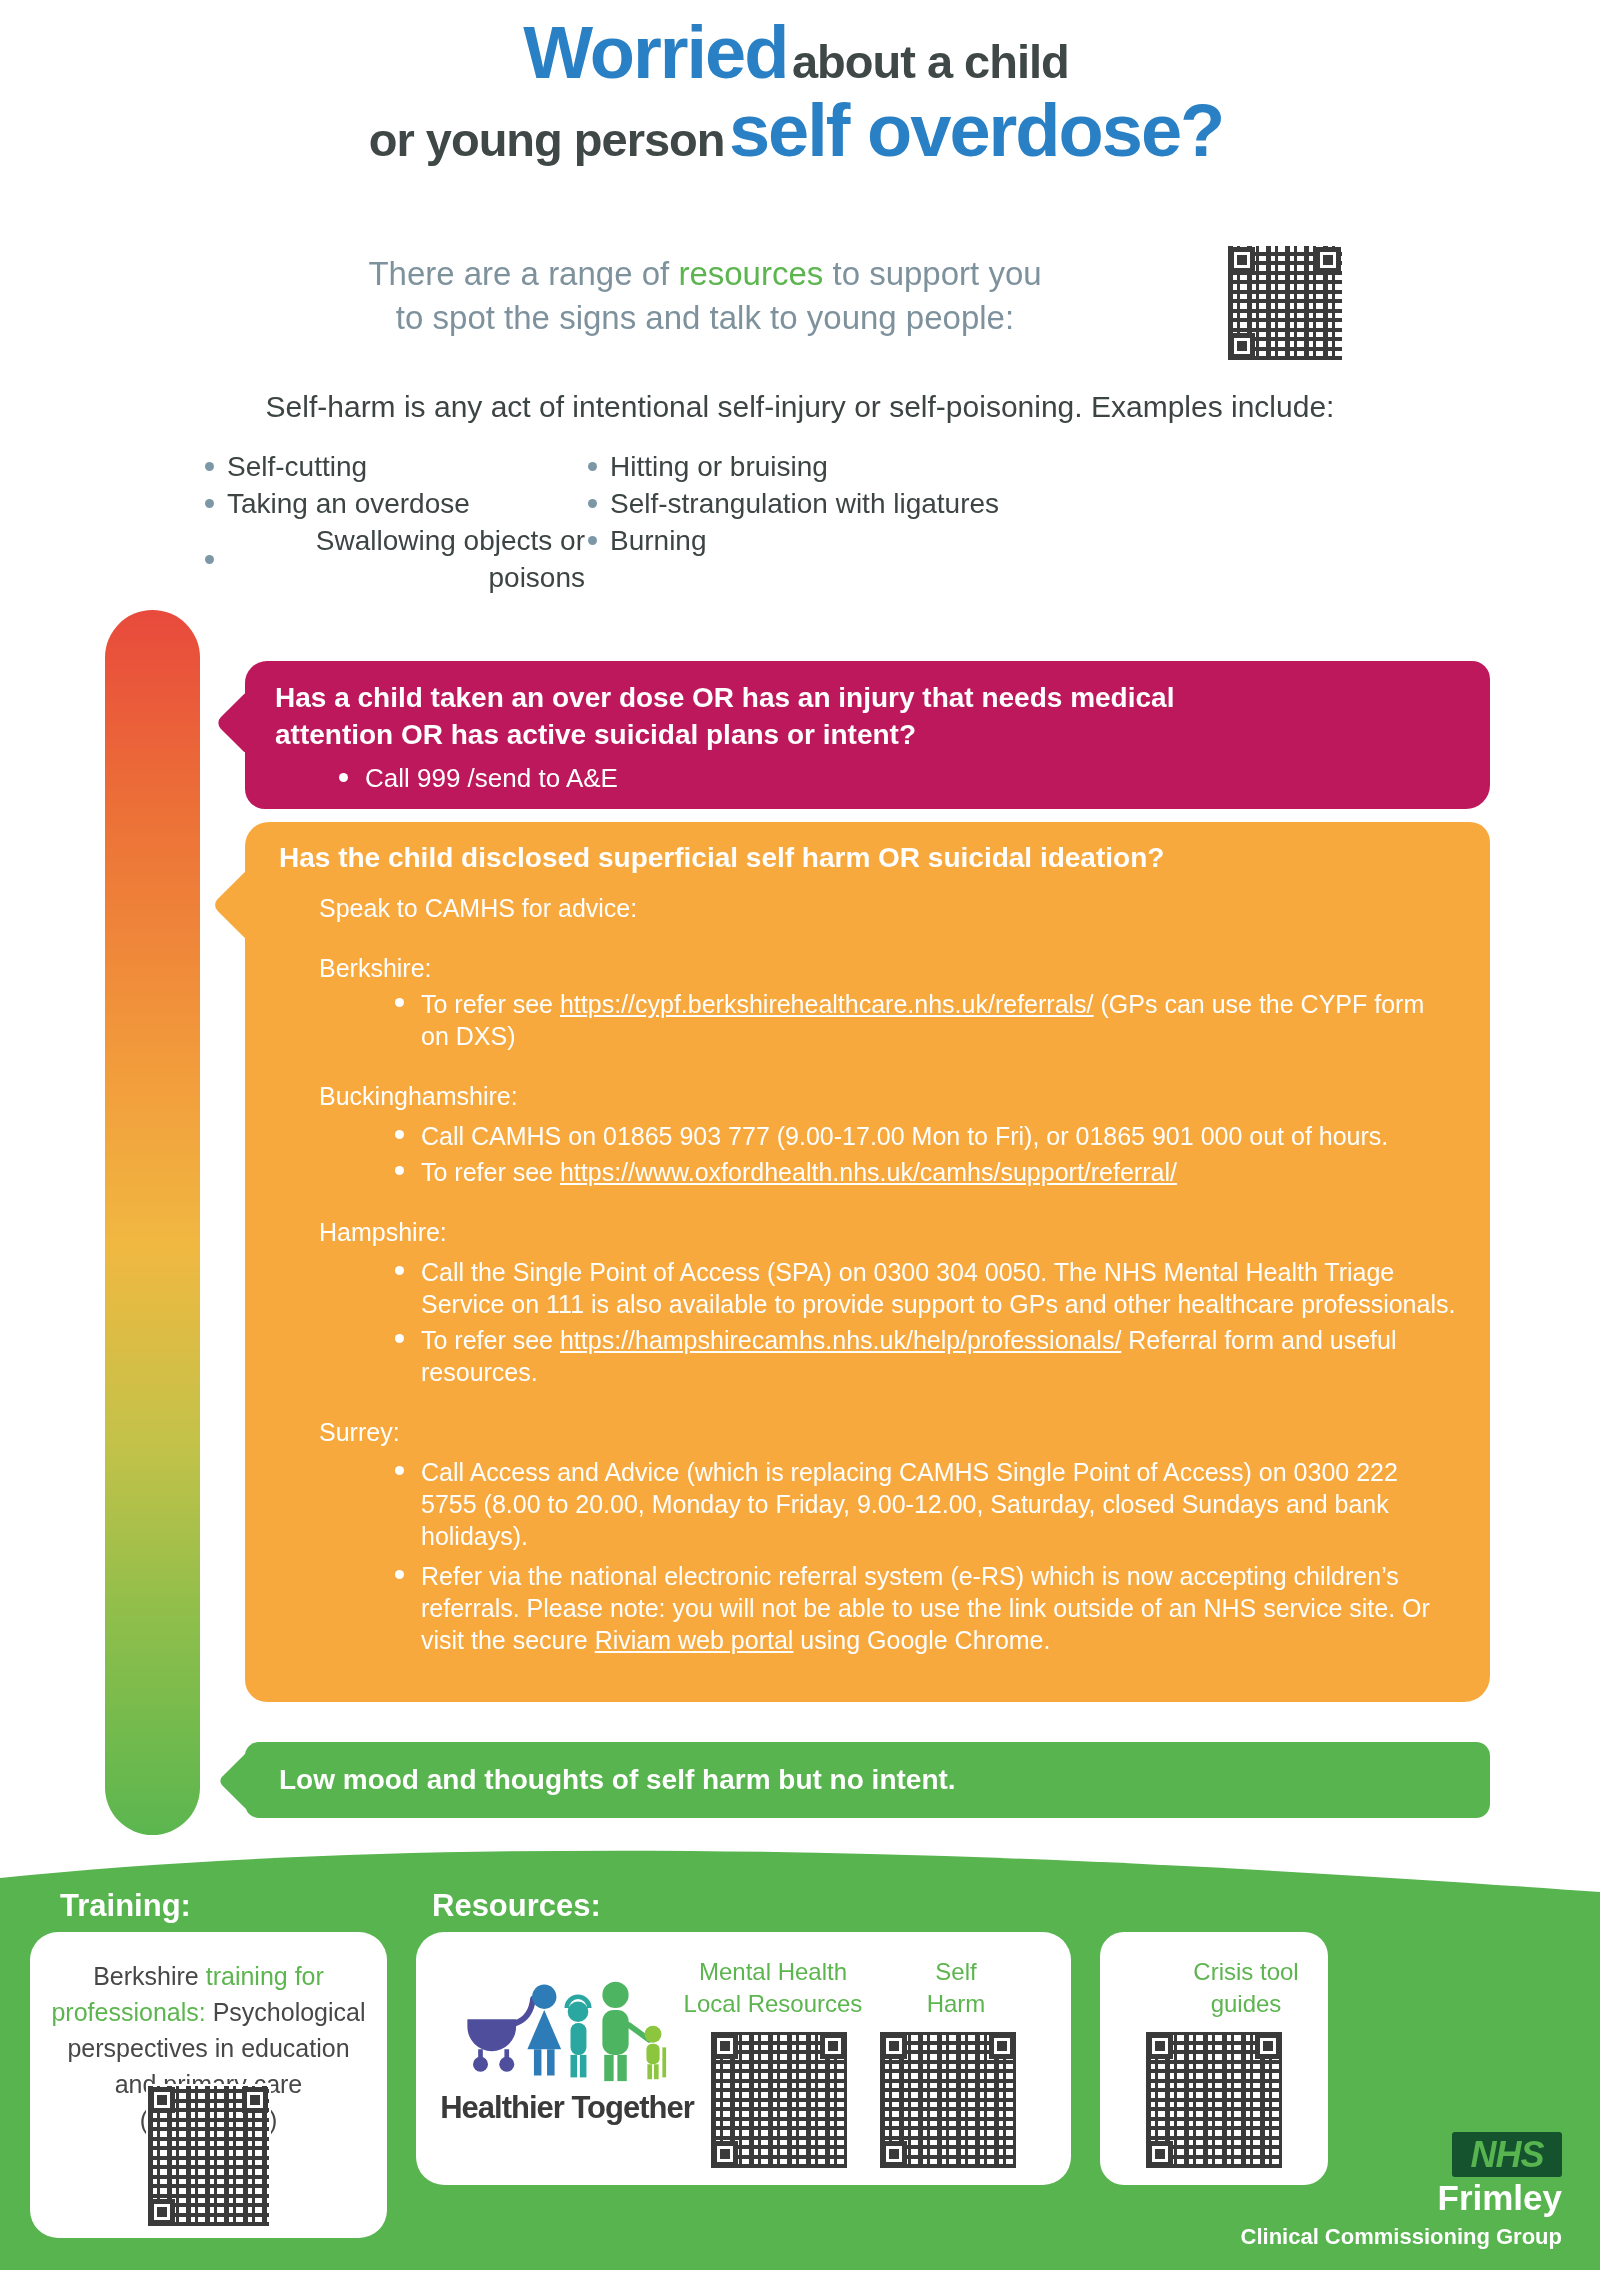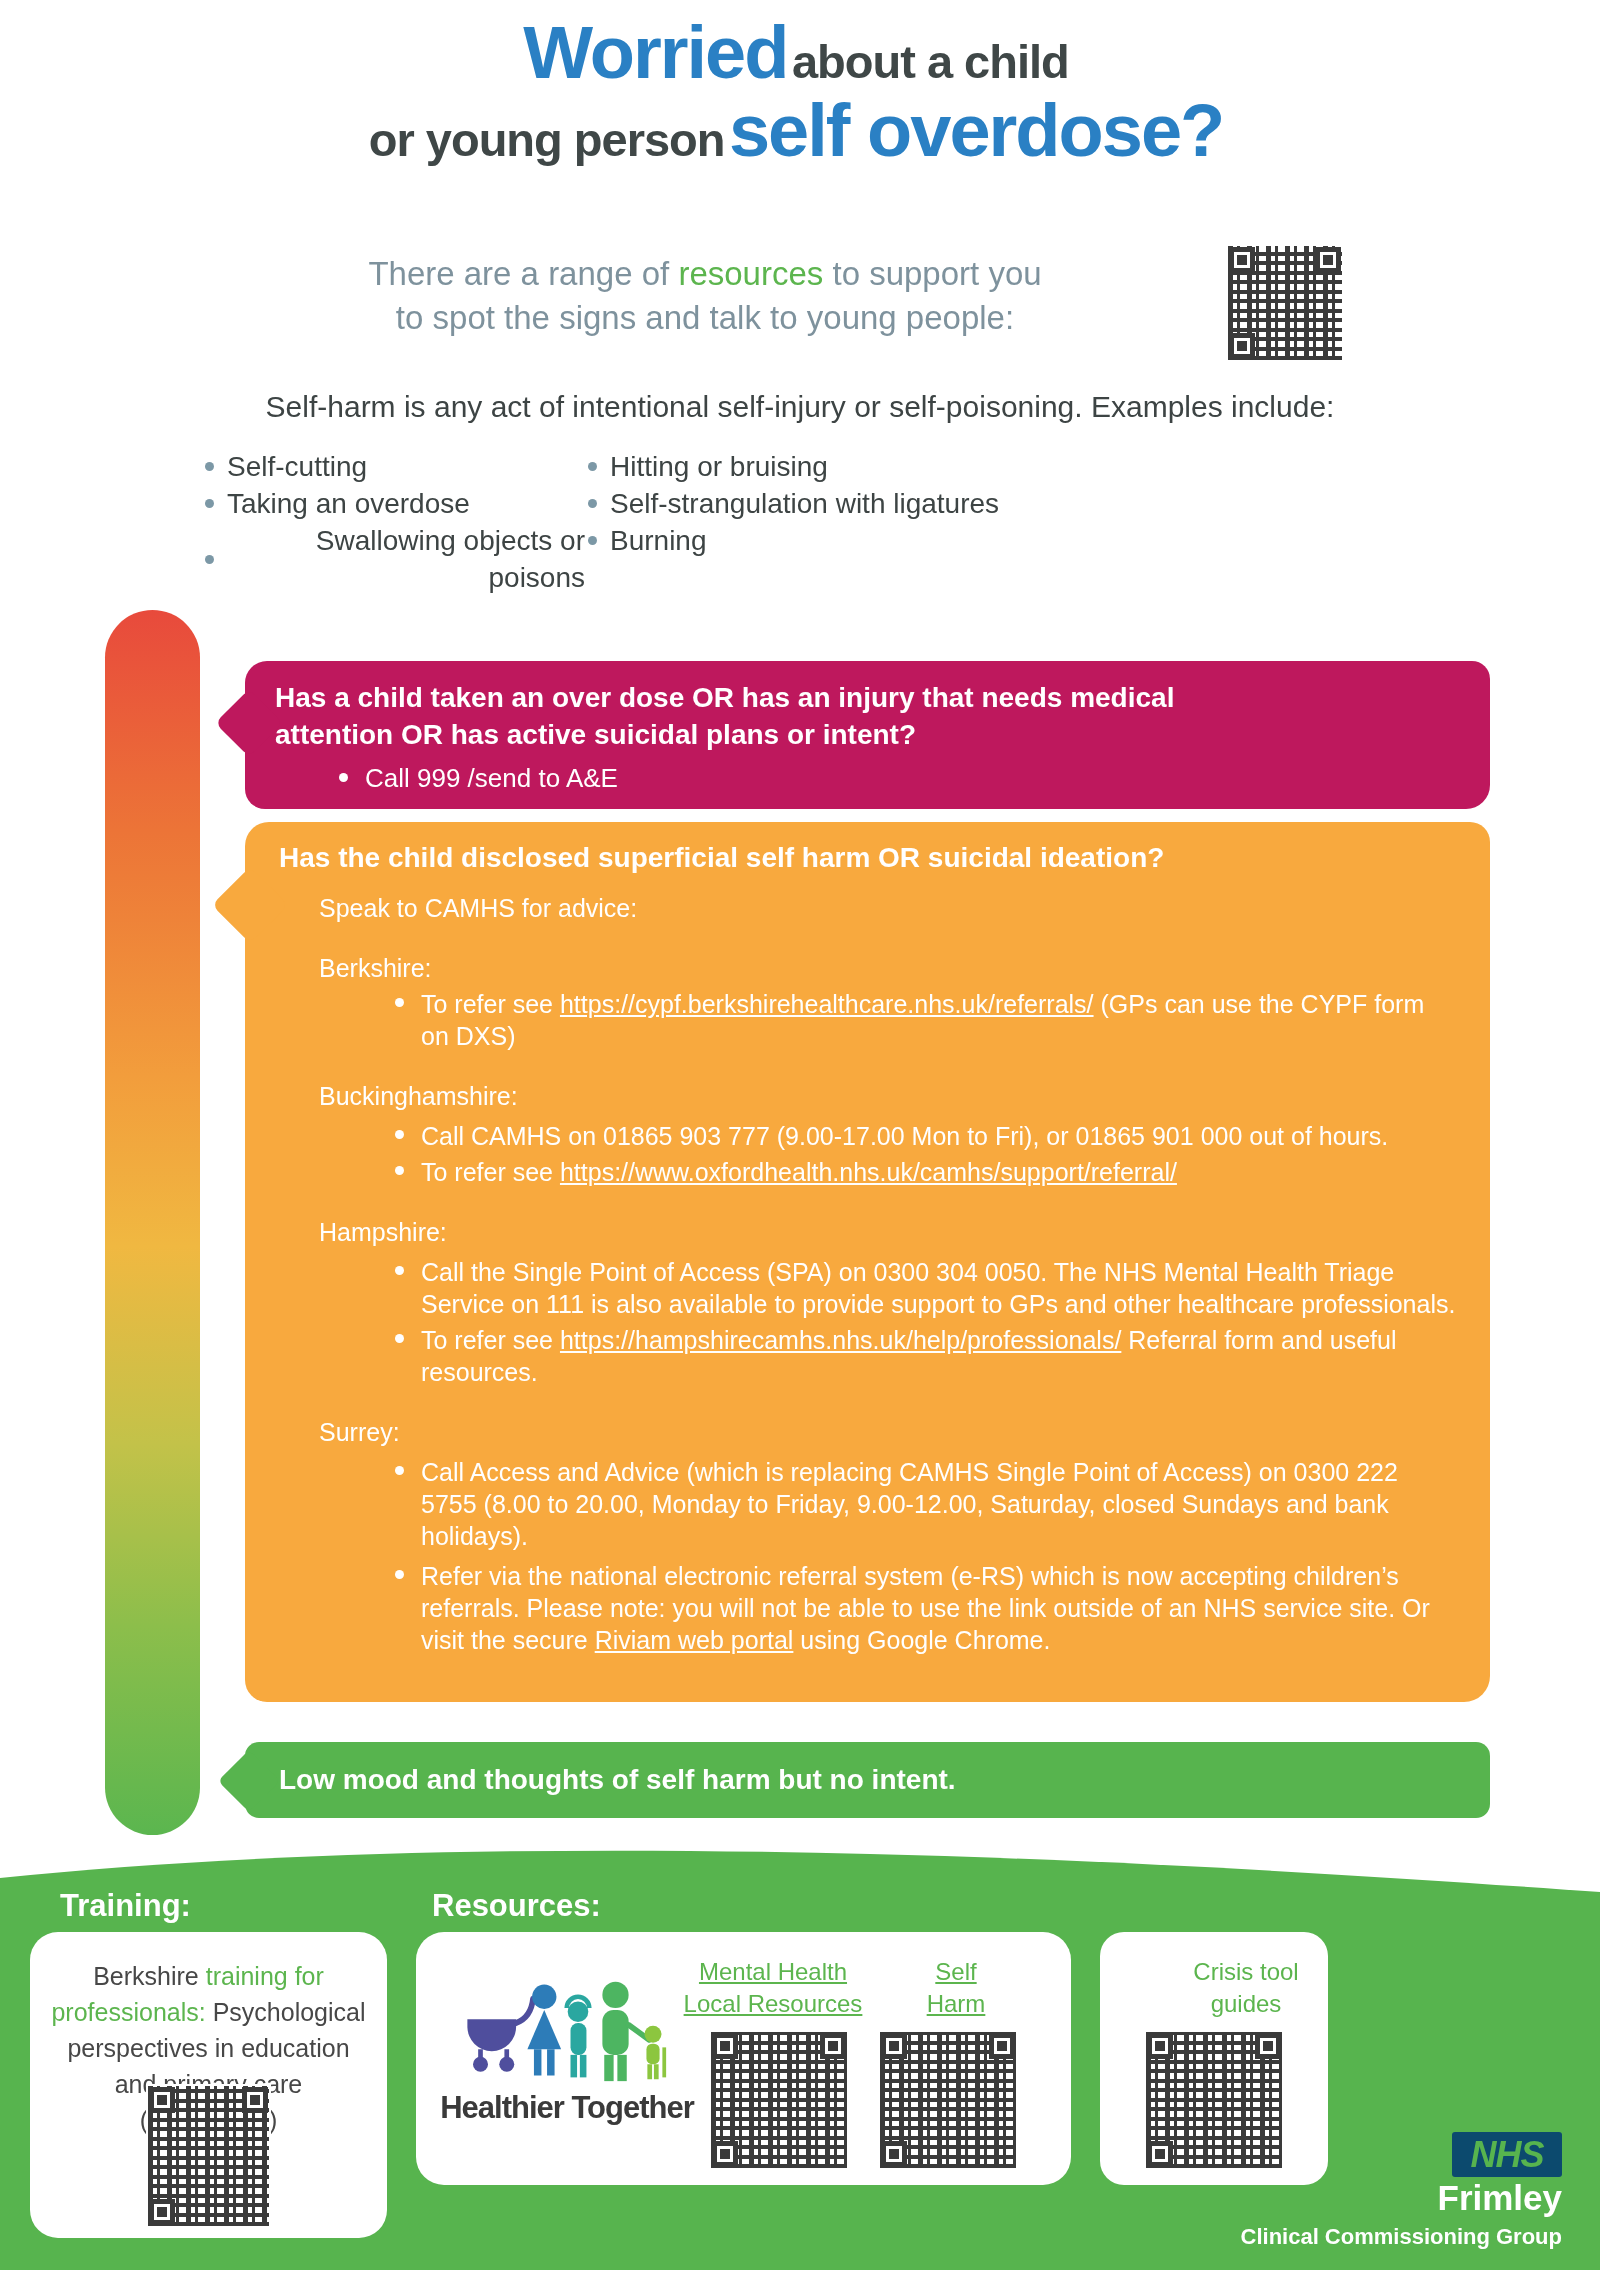--- a/index.html
+++ b/index.html
@@ -73,27 +73,27 @@
   .f-label{position:absolute;color:#fff;font-size:31px;font-weight:bold;}
   .lab-training{left:60px;top:1888px;}
   .lab-resources{left:432px;top:1888px;}
   .card{position:absolute;background:#fff;border-radius:28px;}
   .card-training{left:30px;top:1932px;width:357px;height:306px;}
   .tc-text{margin:26px 18px 0;text-align:center;font-size:25px;line-height:36px;color:#474747;}
   .tc-text .grn{color:#5cb54e;}
   .card-resources{left:416px;top:1932px;width:655px;height:253px;}
   .ht-text{position:absolute;left:6px;top:158px;width:290px;text-align:center;
            font-size:31px;font-weight:bold;color:#3a3a3a;letter-spacing:-1px;}
-  .res-label{position:absolute;text-align:center;color:#5cb54e;font-size:24px;line-height:32px;text-decoration:underline;}
+  .res-label{position:absolute;text-align:center;color:#5cb54e;font-size:24px;line-height:32px;}
   .rl-mh{left:262px;top:24px;width:190px;}
   .rl-sh{left:470px;top:24px;width:140px;}
   .card-crisis{left:1100px;top:1932px;width:228px;height:253px;border-radius:24px;}
   .crisis-label{position:absolute;left:0;top:24px;width:100%;text-align:center;
                 color:#5cb54e;font-size:24px;line-height:32px;padding-left:32px;}
-  .nhs-box{position:absolute;left:1452px;top:2132px;width:110px;height:45px;background:#0c4a6e;
+  .nhs-box{position:absolute;left:1452px;top:2132px;width:110px;height:45px;background:#14532d;
            border-radius:3px;display:flex;align-items:center;justify-content:center;}
   .nhs-box span{color:#57b44e;font-weight:bold;font-style:italic;font-size:36px;letter-spacing:-1px;}
   .nhs-frimley{position:absolute;right:38px;top:2178px;color:#fff;font-size:35px;font-weight:bold;}
   .nhs-ccg{position:absolute;right:38px;top:2224px;color:#fff;font-size:22px;font-weight:bold;}
 </style>
 </head>
 <body>
 
 <div class="page">
 

